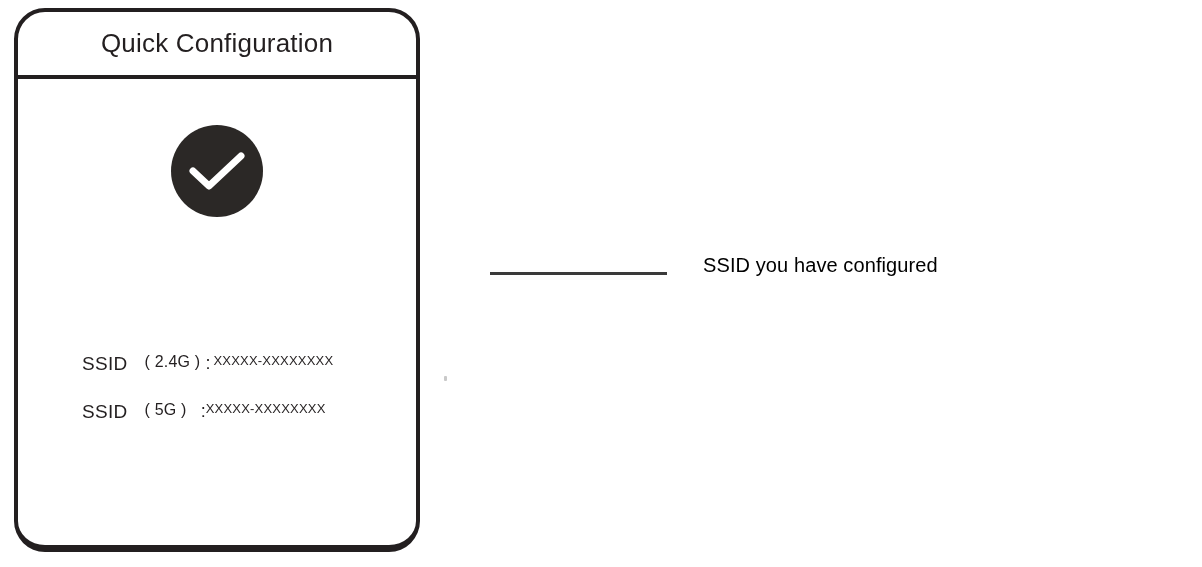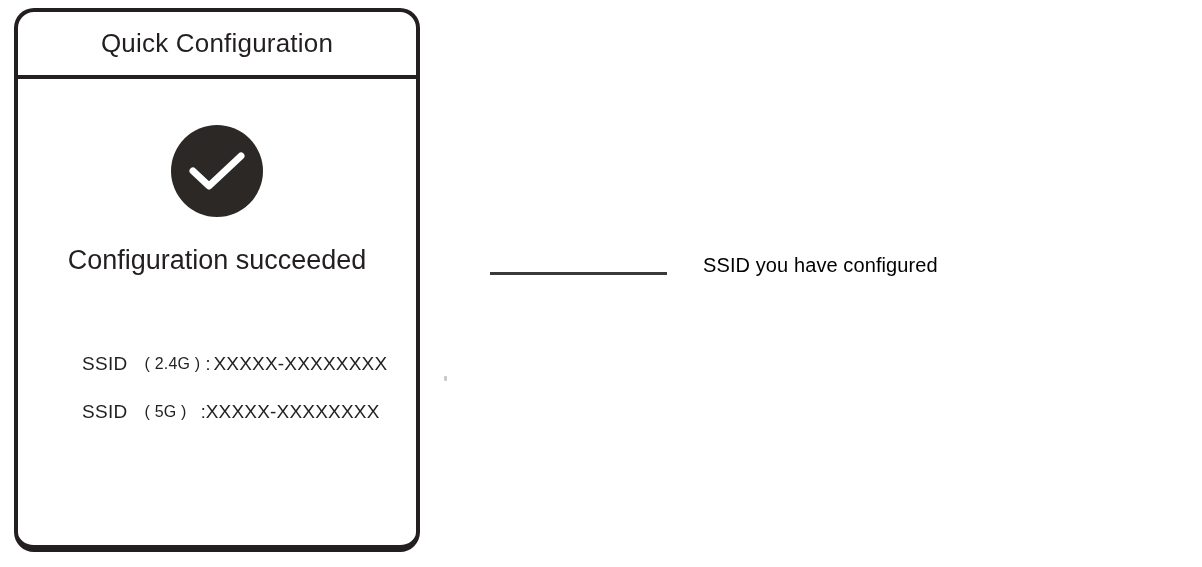--- a/index.html
+++ b/index.html
@@ -21,21 +21,21 @@
   
   .device-frame {
     position: absolute;
     left: 14px;
     top: 8px;
     width: 406px;
     height: 544px;
     box-sizing: border-box;
     border: 4px solid #231f20;
     border-bottom-width: 7px;
-    border-radius: 20px;
+    border-radius: 31px;
     background: #ffffff;
     padding-left: 43px;
   }
 
   .device-screen {
     position: absolute;
     left: 0;
     top: 0;
     width: 100%;
     height: 100%;
@@ -110,21 +110,21 @@
 
   
   .ssid-list {
     position: absolute;
     left: 64px;
     top: 274px;
     width: 320px;
   }
   .ssid-row {
     display: flex;
-    align-items: center;
+    align-items: flex-start;
     font-size: 19px;
     color: #231f20;
     white-space: nowrap;
     margin-bottom: 26px;
   }
   .ssid-row:last-child { margin-bottom: 0; }
 
   .ssid-key {
     font-size: 19px;
     letter-spacing: 0.3px;
@@ -132,21 +132,21 @@
   .ssid-band {
     font-size: 16px;
     margin-left: 17px;
     letter-spacing: 0.2px;
   }
   .ssid-sep {
     margin-left: 5px;
     font-size: 18px;
   }
   .ssid-value {
-    font-size: 19px;
+    font-size: 13px;
     margin-left: 3px;
     letter-spacing: 0.2px;
   }
   .ssid-row.band-5g .ssid-sep { margin-left: 14px; }
   .ssid-row.band-5g .ssid-value { margin-left: 0px; }
 
   
   .speck {
     position: absolute;
     left: 444px;
@@ -189,21 +189,20 @@
     <div class="titlebar-divider"></div>
 
     <div class="screen-body">
 
       <div class="success-badge">
         <svg width="58" height="42" viewBox="0 0 58 42" aria-hidden="true">
           <polyline points="5,21 21,36 53,6" fill="none" stroke="#ffffff" stroke-width="7" stroke-linecap="round" stroke-linejoin="round"></polyline>
         </svg>
       </div>
 
-      <div class="success-message">Configuration succeeded</div>
 
       <div class="ssid-list">
 
         <div class="ssid-row band-24g">
           <span class="ssid-key">SSID</span>
           <span class="ssid-band">( 2.4G )</span>
           <span class="ssid-sep">:</span>
           <span class="ssid-value">XXXXX-XXXXXXXX</span>
         </div>
 

